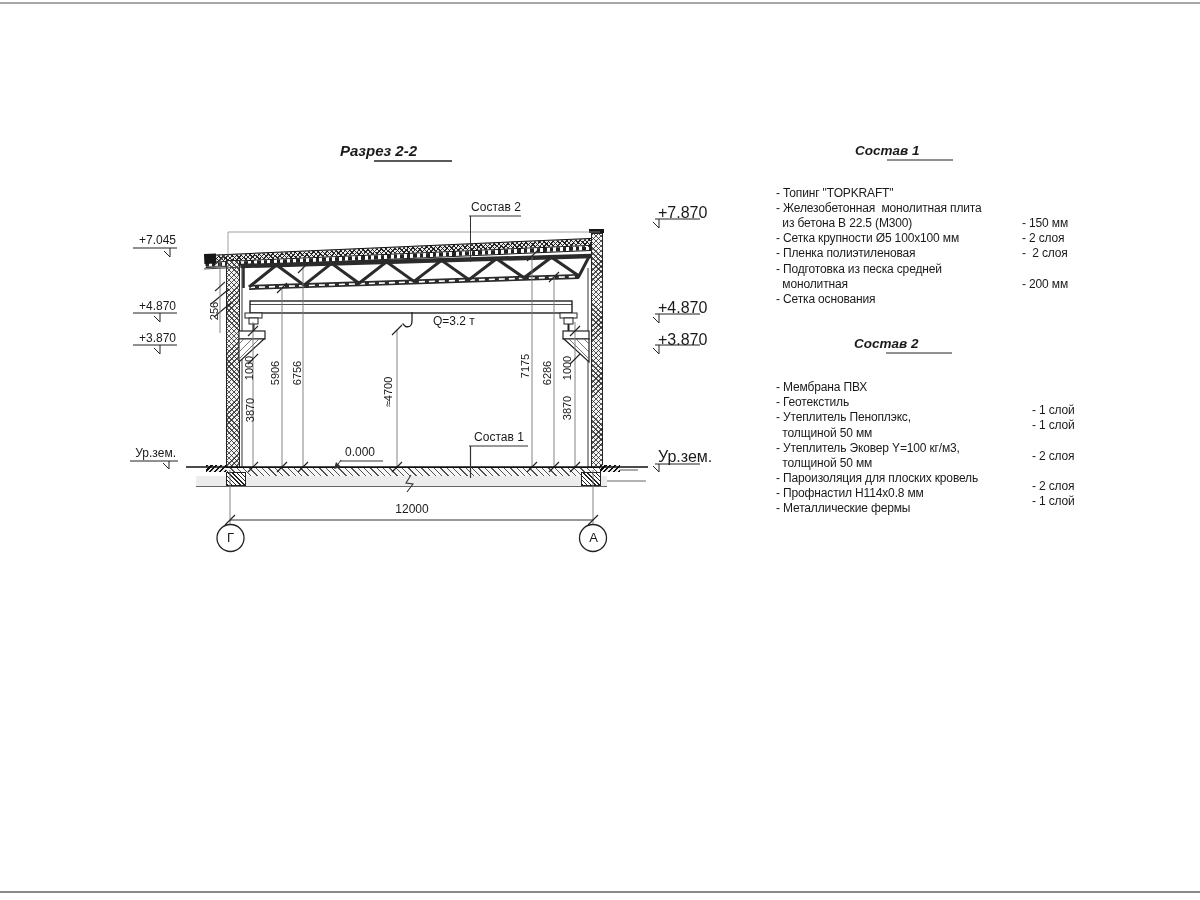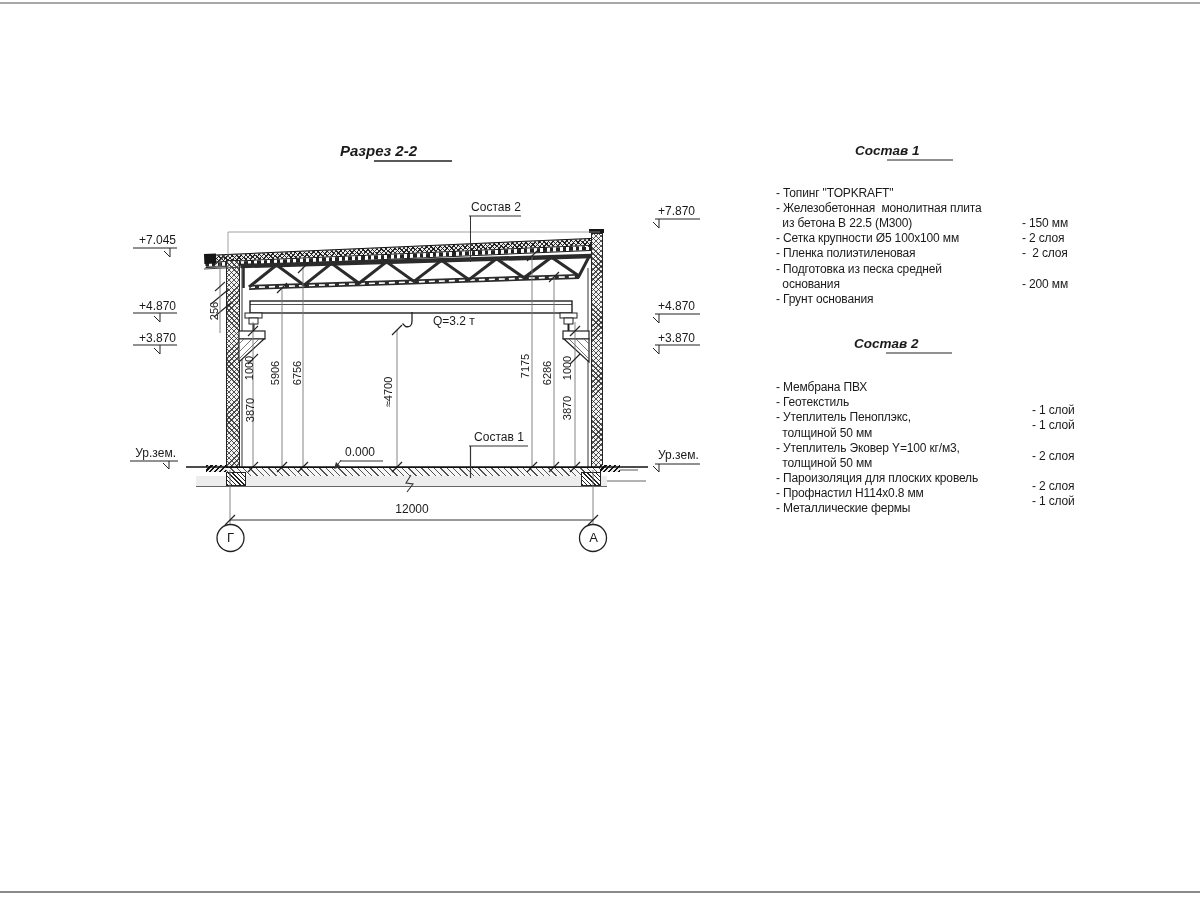--- a/index.html
+++ b/index.html
@@ -10,21 +10,21 @@
   .edge{position:absolute;left:0;width:1200px;}
   .edge.top{top:2px;height:2px;background:#a8a8a8;}
   .edge.bottom{top:891px;height:2px;background:#8a8a8a;}
 
   
   .t{position:absolute;font-size:12px;line-height:13px;white-space:nowrap;}
   .h-title{position:absolute;font-weight:bold;font-style:italic;}
   .h-main{font-size:15px;}
   .h-sub{font-size:13.5px;}
   .elev-l{position:absolute;left:104px;width:72px;text-align:right;font-size:12px;white-space:nowrap;}
-  .elev-r{position:absolute;left:658px;width:72px;text-align:left;font-size:12px;white-space:nowrap;}
+  .elev-r{position:absolute;left:658px;width:72px;text-align:left;font-size:16px;white-space:nowrap;}
   .rot{position:absolute;font-size:11px;white-space:nowrap;transform:translate(-50%,-50%) rotate(-90deg);}
   .ctr{text-align:center;}
 
   
   .roof{position:absolute;left:205px;top:254.5px;width:397px;height:12px;
         transform-origin:0 0;transform:rotate(-2.53deg);}
   .roof-hatch{height:6px;border-top:1.2px solid #111;border-bottom:1px solid #111;
     background:
       repeating-linear-gradient(45deg, rgba(20,20,20,.9) 0 1px, transparent 1px 3.2px),
       repeating-linear-gradient(135deg, rgba(20,20,20,.9) 0 1px, transparent 1px 3.2px),
@@ -208,22 +208,22 @@
 <span class="t ctr" style="left:217px;top:531px;width:27px;font-size:13px;">Г</span>
 <span class="t ctr" style="left:580px;top:531px;width:27px;font-size:13px;">А</span>
 
 <div class="h-title h-sub" style="left:855px;top:143px;width:130px;">Состав 1</div>
 <div class="row c1" style="top:186px;"><span>- Топинг "TOPKRAFT"</span><span class="val"></span></div>
 <div class="row c1" style="top:201px;"><span>- Железобетонная  монолитная плита</span><span class="val"></span></div>
 <div class="row c1" style="top:216px;"><span>  из бетона В 22.5 (М300)</span><span class="val">- 150 мм</span></div>
 <div class="row c1" style="top:231px;"><span>- Сетка крупности Ø5 100x100 мм</span><span class="val">- 2 слоя</span></div>
 <div class="row c1" style="top:246px;"><span>- Пленка полиэтиленовая</span><span class="val">-  2 слоя</span></div>
 <div class="row c1" style="top:262px;"><span>- Подготовка из песка средней</span><span class="val"></span></div>
-<div class="row c1" style="top:277px;"><span>  основания</span><span class="val">- 200 мм</span></div>
-<div class="row c1" style="top:292px;"><span>- Грунт основания</span><span class="val"></span></div>
+<div class="row c1" style="top:277px;"><span>  монолитная</span><span class="val">- 200 мм</span></div>
+<div class="row c1" style="top:292px;"><span>- Сетка основания</span><span class="val"></span></div>
 
 <div class="h-title h-sub" style="left:854px;top:336px;width:130px;">Состав 2</div>
 <div class="row c2" style="top:380px;"><span>- Мембрана ПВХ</span><span class="val">- 1 слой</span></div>
 <div class="row c2" style="top:395px;"><span>- Геотекстиль</span><span class="val">- 1 слой</span></div>
 <div class="row c2" style="top:410px;"><span>- Утеплитель Пеноплэкс,</span><span class="val"></span></div>
 <div class="row c2" style="top:426px;"><span>  толщиной 50 мм</span><span class="val">- 2 слоя</span></div>
 <div class="row c2" style="top:441px;"><span>- Утеплитель Эковер Y=100 кг/м3,</span><span class="val"></span></div>
 <div class="row c2" style="top:456px;"><span>  толщиной 50 мм</span><span class="val">- 2 слоя</span></div>
 <div class="row c2" style="top:471px;"><span>- Пароизоляция для плоских кровель</span><span class="val">- 1 слой</span></div>
 <div class="row c2" style="top:486px;"><span>- Профнастил Н114х0.8 мм</span><span class="val"></span></div>

